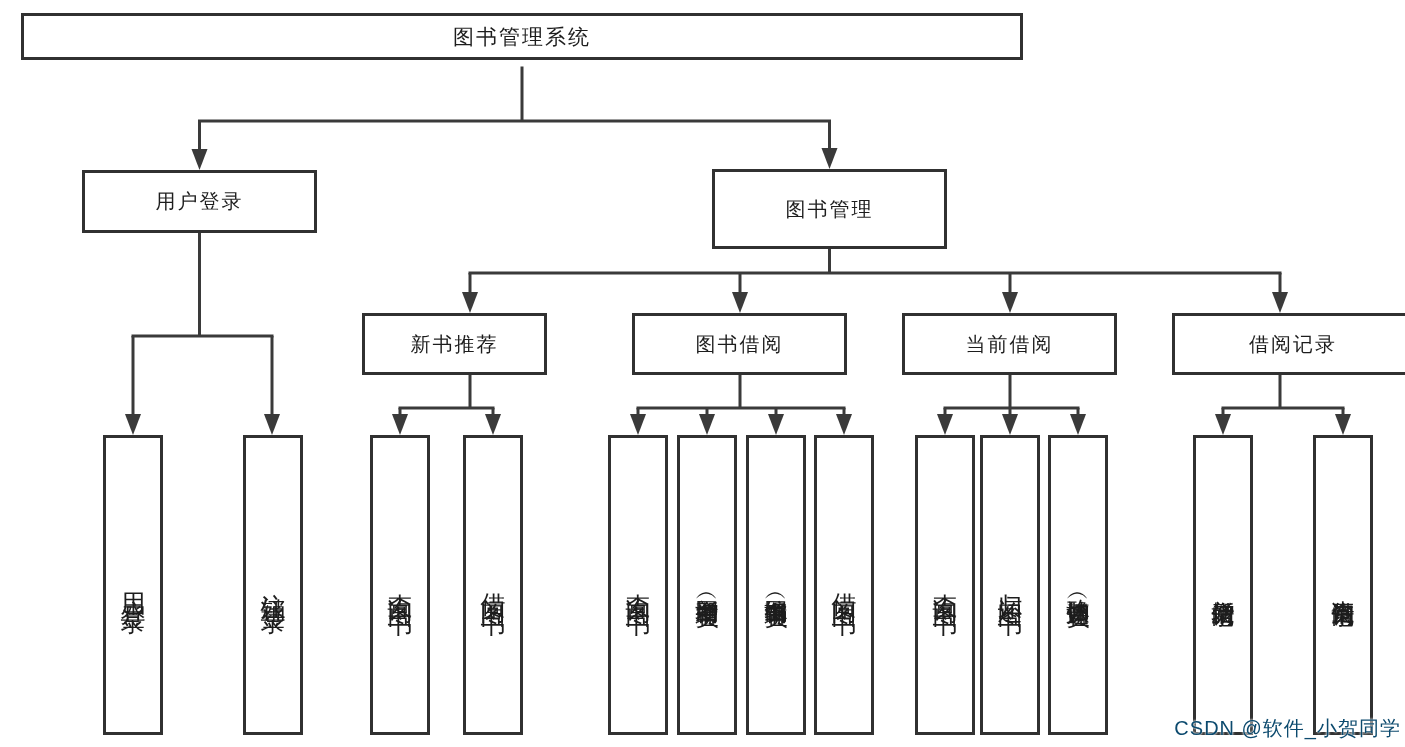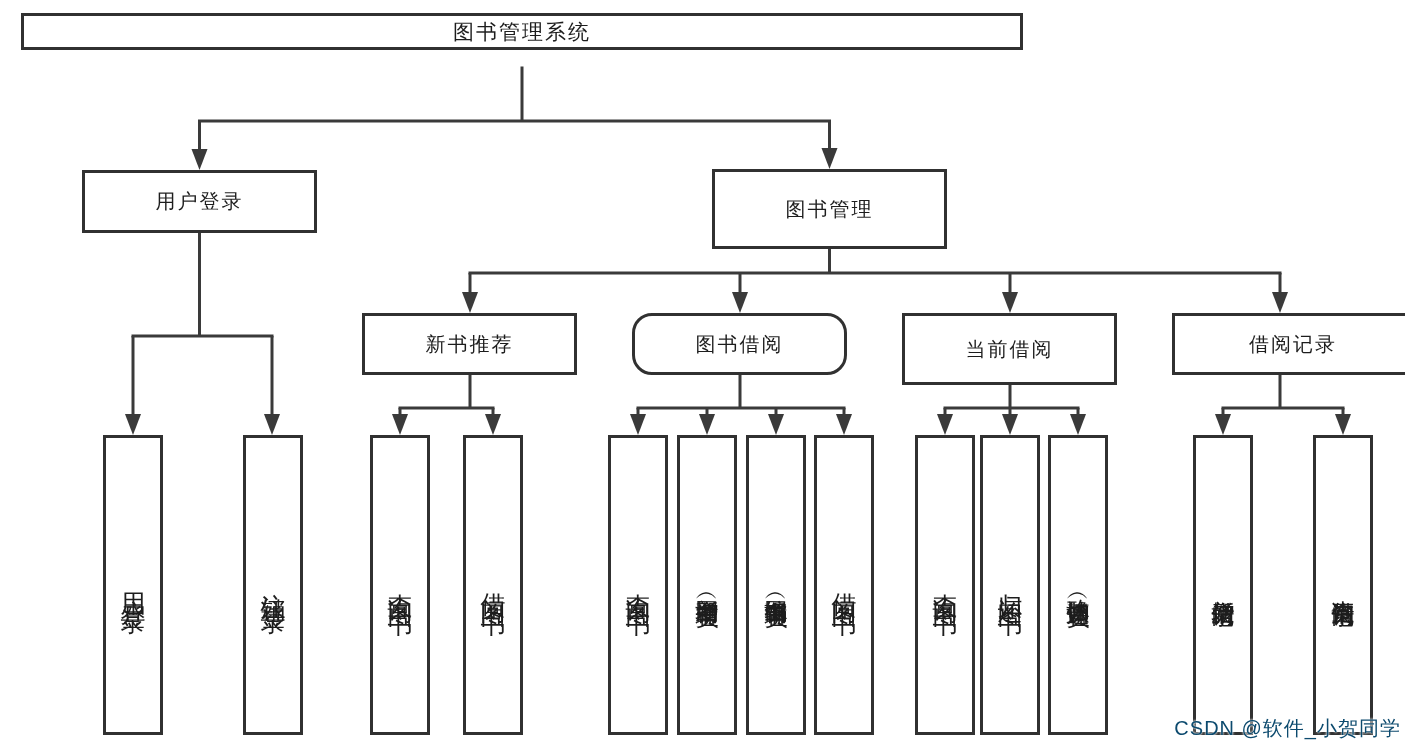--- a/index.html
+++ b/index.html
@@ -106,28 +106,28 @@
       <path d="M1010,408 V423" stroke="#3a3a3a" stroke-width="3" fill="none"></path>
       <polygon points="1002,414 1018,414 1010,435" fill="#3a3a3a"></polygon>
       <path d="M1078,408 V423" stroke="#3a3a3a" stroke-width="3" fill="none"></path>
       <polygon points="1070,414 1086,414 1078,435" fill="#3a3a3a"></polygon>
       <path d="M1223,408 V423" stroke="#3a3a3a" stroke-width="3" fill="none"></path>
       <polygon points="1215,414 1231,414 1223,435" fill="#3a3a3a"></polygon>
       <path d="M1343,408 V423" stroke="#3a3a3a" stroke-width="3" fill="none"></path>
       <polygon points="1335,414 1351,414 1343,435" fill="#3a3a3a"></polygon>
     </svg>
 
-  <div class="box hbox root-box" style="left:21px; top:13px; width:1002px; height:37px;">图书管理系统</div>
+  <div class="box hbox root-box" style="left:21px; top:13px; width:1002px; height:47px;">图书管理系统</div>
 
   <div class="box hbox" style="left:82px; top:170px; width:235px; height:63px;">用户登录</div>
   <div class="box hbox" style="left:712px; top:169px; width:235px; height:80px;">图书管理</div>
 
-  <div class="box hbox" style="left:362px; top:313px; width:215px; height:62px;">新书推荐</div>
-  <div class="box hbox" style="left:632px; top:313px; width:215px; height:62px;border-radius:20px;">图书借阅</div>
-  <div class="box hbox" style="left:902px; top:313px; width:215px; height:72px;">当前借阅</div>
+  <div class="box hbox" style="left:362px; top:313px; width:185px; height:62px;">新书推荐</div>
+  <div class="box hbox" style="left:632px; top:313px; width:215px; height:62px;">图书借阅</div>
+  <div class="box hbox" style="left:902px; top:313px; width:215px; height:62px;">当前借阅</div>
   <div class="box hbox" style="left:1172px; top:313px; width:242px; height:62px;">借阅记录</div>
 
   <div class="box leaf" style="left:103px;">用户登录</div>
   <div class="box leaf" style="left:243px;">注销登录</div>
 
   <div class="box leaf" style="left:370px;">查询图书</div>
   <div class="box leaf" style="left:463px;">借阅图书</div>
 
   <div class="box leaf" style="left:608px;">查询图书</div>
   <div class="box leaf long" style="left:677px;">新增图书（管理员）</div>

